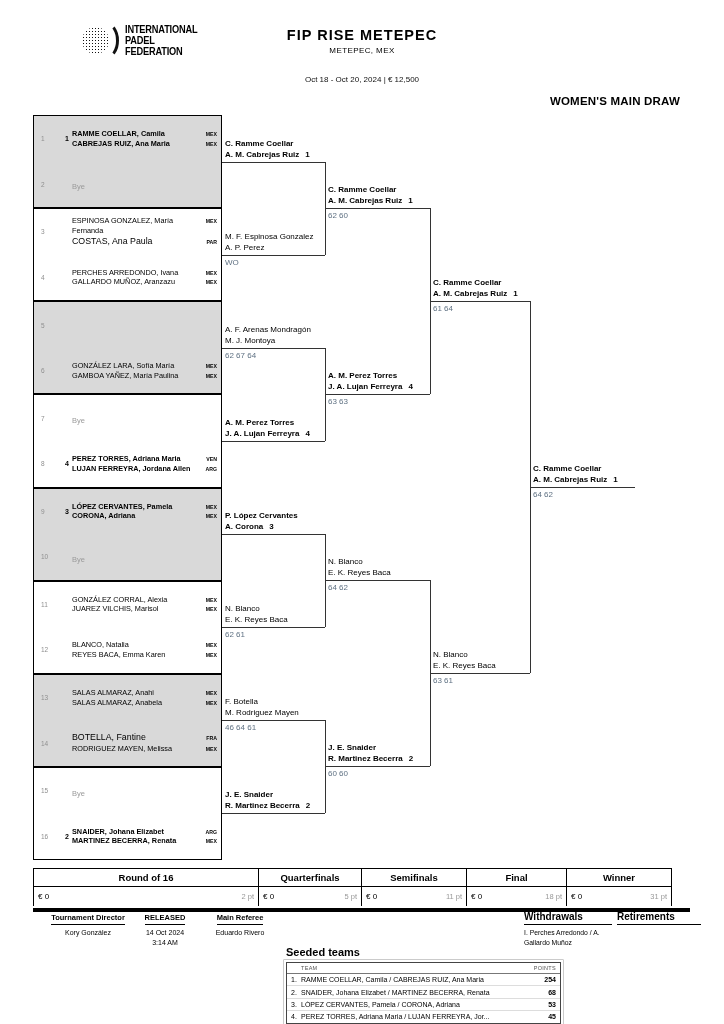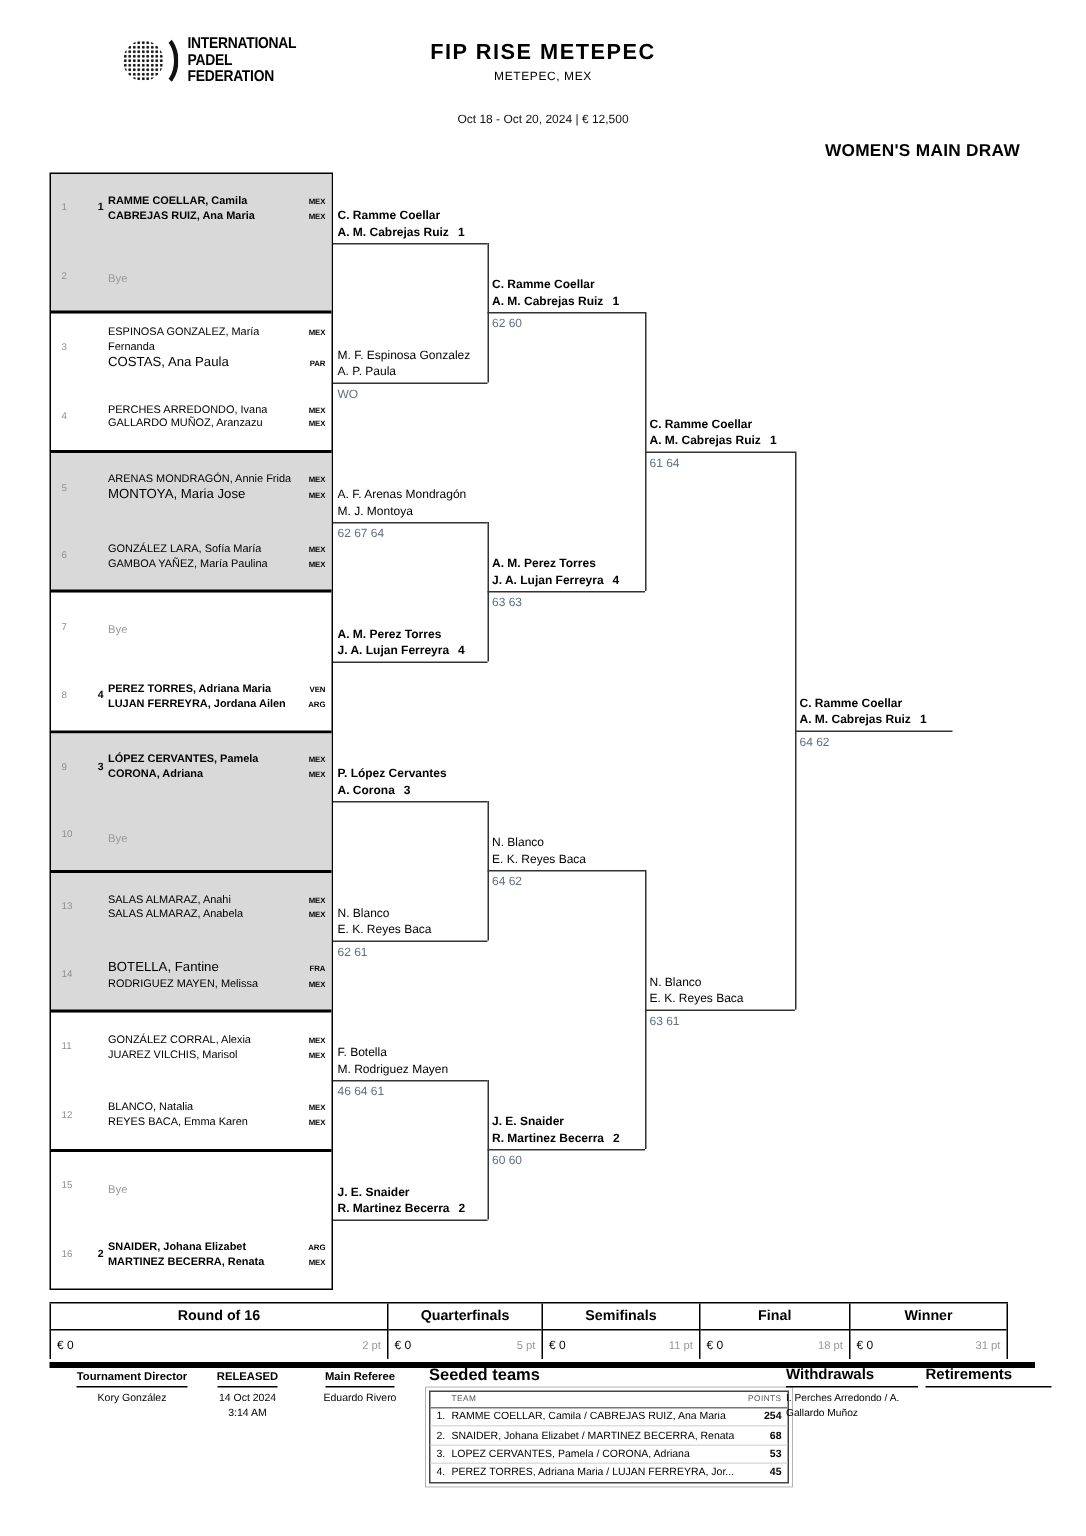--- a/index.html
+++ b/index.html
@@ -55,21 +55,21 @@
   .rvals{height:19px;display:flex;justify-content:space-between;align-items:center;padding:0 4px;font-size:8px;}
   .rpts{color:#999;font-size:7.5px;}
 
   .thick{position:absolute;left:33px;top:908px;width:657px;height:3.5px;background:#000;}
 
   
   .fblock{position:absolute;font-size:7px;text-align:center;}
   .fhead{display:inline-block;font-weight:bold;font-size:7.5px;border-bottom:1px solid #000;
          padding-bottom:1.5px;margin-bottom:3px;white-space:nowrap;}
   .fline{line-height:1.5;}
-  .seeded{position:absolute;left:286px;top:911px;width:240px;text-align:left;}
+  .seeded{position:absolute;left:286px;top:946px;width:275px;text-align:left;}
   .stitle{font-size:11px;font-weight:bold;}
   .stable{margin-top:4px;border:1px solid #444;box-shadow:0 0 0 2px #fff,0 0 0 2.6px #aaa;}
   .shead{display:flex;justify-content:space-between;align-items:center;
          padding:2px 4px 2px 14px;font-size:5.5px;color:#555;border-bottom:1px solid #777;letter-spacing:0.3px;}
   .srow{display:flex;align-items:center;padding:2.2px 4px;font-size:7px;}
   .srow + .srow{border-top:1px solid #ddd;}
   .snum{width:10px;flex:none;}
   .steam{flex:1;min-width:0;white-space:nowrap;overflow:hidden;}
   .spts{font-weight:bold;margin-left:4px;flex:none;}
   .wblock{position:absolute;top:911px;text-align:left;}
@@ -149,30 +149,20 @@
               <span class="cc">MEX</span>
             </div>
         </div>
       </div>
     </div>
 
     <div class="mblock shaded">
       <div class="slot">
         <span class="pos">5</span>
         <span class="seedcol"></span>
-        <div class="names">
-          <div class="pline">
-              <span class="pname">ARENAS MONDRAGÓN, Annie Frida</span>
-              <span class="cc">MEX</span>
-            </div>
-          <div class="pline lg">
-              <span class="pname">MONTOYA, Maria Jose</span>
-              <span class="cc">MEX</span>
-            </div>
-        </div>
       </div>
       <div class="slot">
         <span class="pos">6</span>
         <span class="seedcol"></span>
         <div class="names">
           <div class="pline">
               <span class="pname">GONZÁLEZ LARA, Sofía María</span>
               <span class="cc">MEX</span>
             </div>
           <div class="pline">
@@ -220,20 +210,51 @@
             </div>
         </div>
       </div>
       <div class="slot">
         <span class="pos">10</span>
         <span class="seedcol"></span>
         <div class="names"><span class="byetext">Bye</span></div>
       </div>
     </div>
 
+    <div class="mblock">
+      <div class="slot">
+        <span class="pos">11</span>
+        <span class="seedcol"></span>
+        <div class="names">
+          <div class="pline">
+              <span class="pname">GONZÁLEZ CORRAL, Alexia</span>
+              <span class="cc">MEX</span>
+            </div>
+          <div class="pline">
+              <span class="pname">JUAREZ VILCHIS, Marisol</span>
+              <span class="cc">MEX</span>
+            </div>
+        </div>
+      </div>
+      <div class="slot">
+        <span class="pos">12</span>
+        <span class="seedcol"></span>
+        <div class="names">
+          <div class="pline">
+              <span class="pname">BLANCO, Natalia</span>
+              <span class="cc">MEX</span>
+            </div>
+          <div class="pline">
+              <span class="pname">REYES BACA, Emma Karen</span>
+              <span class="cc">MEX</span>
+            </div>
+        </div>
+      </div>
+    </div>
+
     <div class="mblock shaded">
       <div class="slot">
         <span class="pos">13</span>
         <span class="seedcol"></span>
         <div class="names">
           <div class="pline">
               <span class="pname">SALAS ALMARAZ, Anahi</span>
               <span class="cc">MEX</span>
             </div>
           <div class="pline">
@@ -253,51 +274,20 @@
           <div class="pline">
               <span class="pname">RODRIGUEZ MAYEN, Melissa</span>
               <span class="cc">MEX</span>
             </div>
         </div>
       </div>
     </div>
 
     <div class="mblock">
       <div class="slot">
-        <span class="pos">11</span>
-        <span class="seedcol"></span>
-        <div class="names">
-          <div class="pline">
-              <span class="pname">GONZÁLEZ CORRAL, Alexia</span>
-              <span class="cc">MEX</span>
-            </div>
-          <div class="pline">
-              <span class="pname">JUAREZ VILCHIS, Marisol</span>
-              <span class="cc">MEX</span>
-            </div>
-        </div>
-      </div>
-      <div class="slot">
-        <span class="pos">12</span>
-        <span class="seedcol"></span>
-        <div class="names">
-          <div class="pline">
-              <span class="pname">BLANCO, Natalia</span>
-              <span class="cc">MEX</span>
-            </div>
-          <div class="pline">
-              <span class="pname">REYES BACA, Emma Karen</span>
-              <span class="cc">MEX</span>
-            </div>
-        </div>
-      </div>
-    </div>
-
-    <div class="mblock">
-      <div class="slot">
         <span class="pos">15</span>
         <span class="seedcol"></span>
         <div class="names"><span class="byetext">Bye</span></div>
       </div>
       <div class="slot bold">
         <span class="pos">16</span>
         <span class="seedcol">2</span>
         <div class="names">
           <div class="pline">
               <span class="pname">SNAIDER, Johana Elizabet</span>
@@ -315,21 +305,21 @@
   <div class="bentry bold" style="left:222px;top:162px;width:103px;">
     <div class="bname">
         <div><span>C. Ramme Coellar</span></div>
         <div><span>A. M. Cabrejas Ruiz</span><span class="bseed">1</span></div>
       </div>
     <div class="bline"></div>
   </div>
   <div class="bentry" style="left:222px;top:255px;width:103px;">
     <div class="bname">
         <div><span>M. F. Espinosa Gonzalez</span></div>
-        <div><span>A. P. Paula</span></div>
+        <div><span>A. P. Perez</span></div>
       </div>
     <div class="bline"></div>
     <div class="bscore">WO</div>
   </div>
   <div class="bentry" style="left:222px;top:348px;width:103px;">
     <div class="bname">
         <div><span>A. F. Arenas Mondragón</span></div>
         <div><span>M. J. Montoya</span></div>
       </div>
     <div class="bline"></div>

